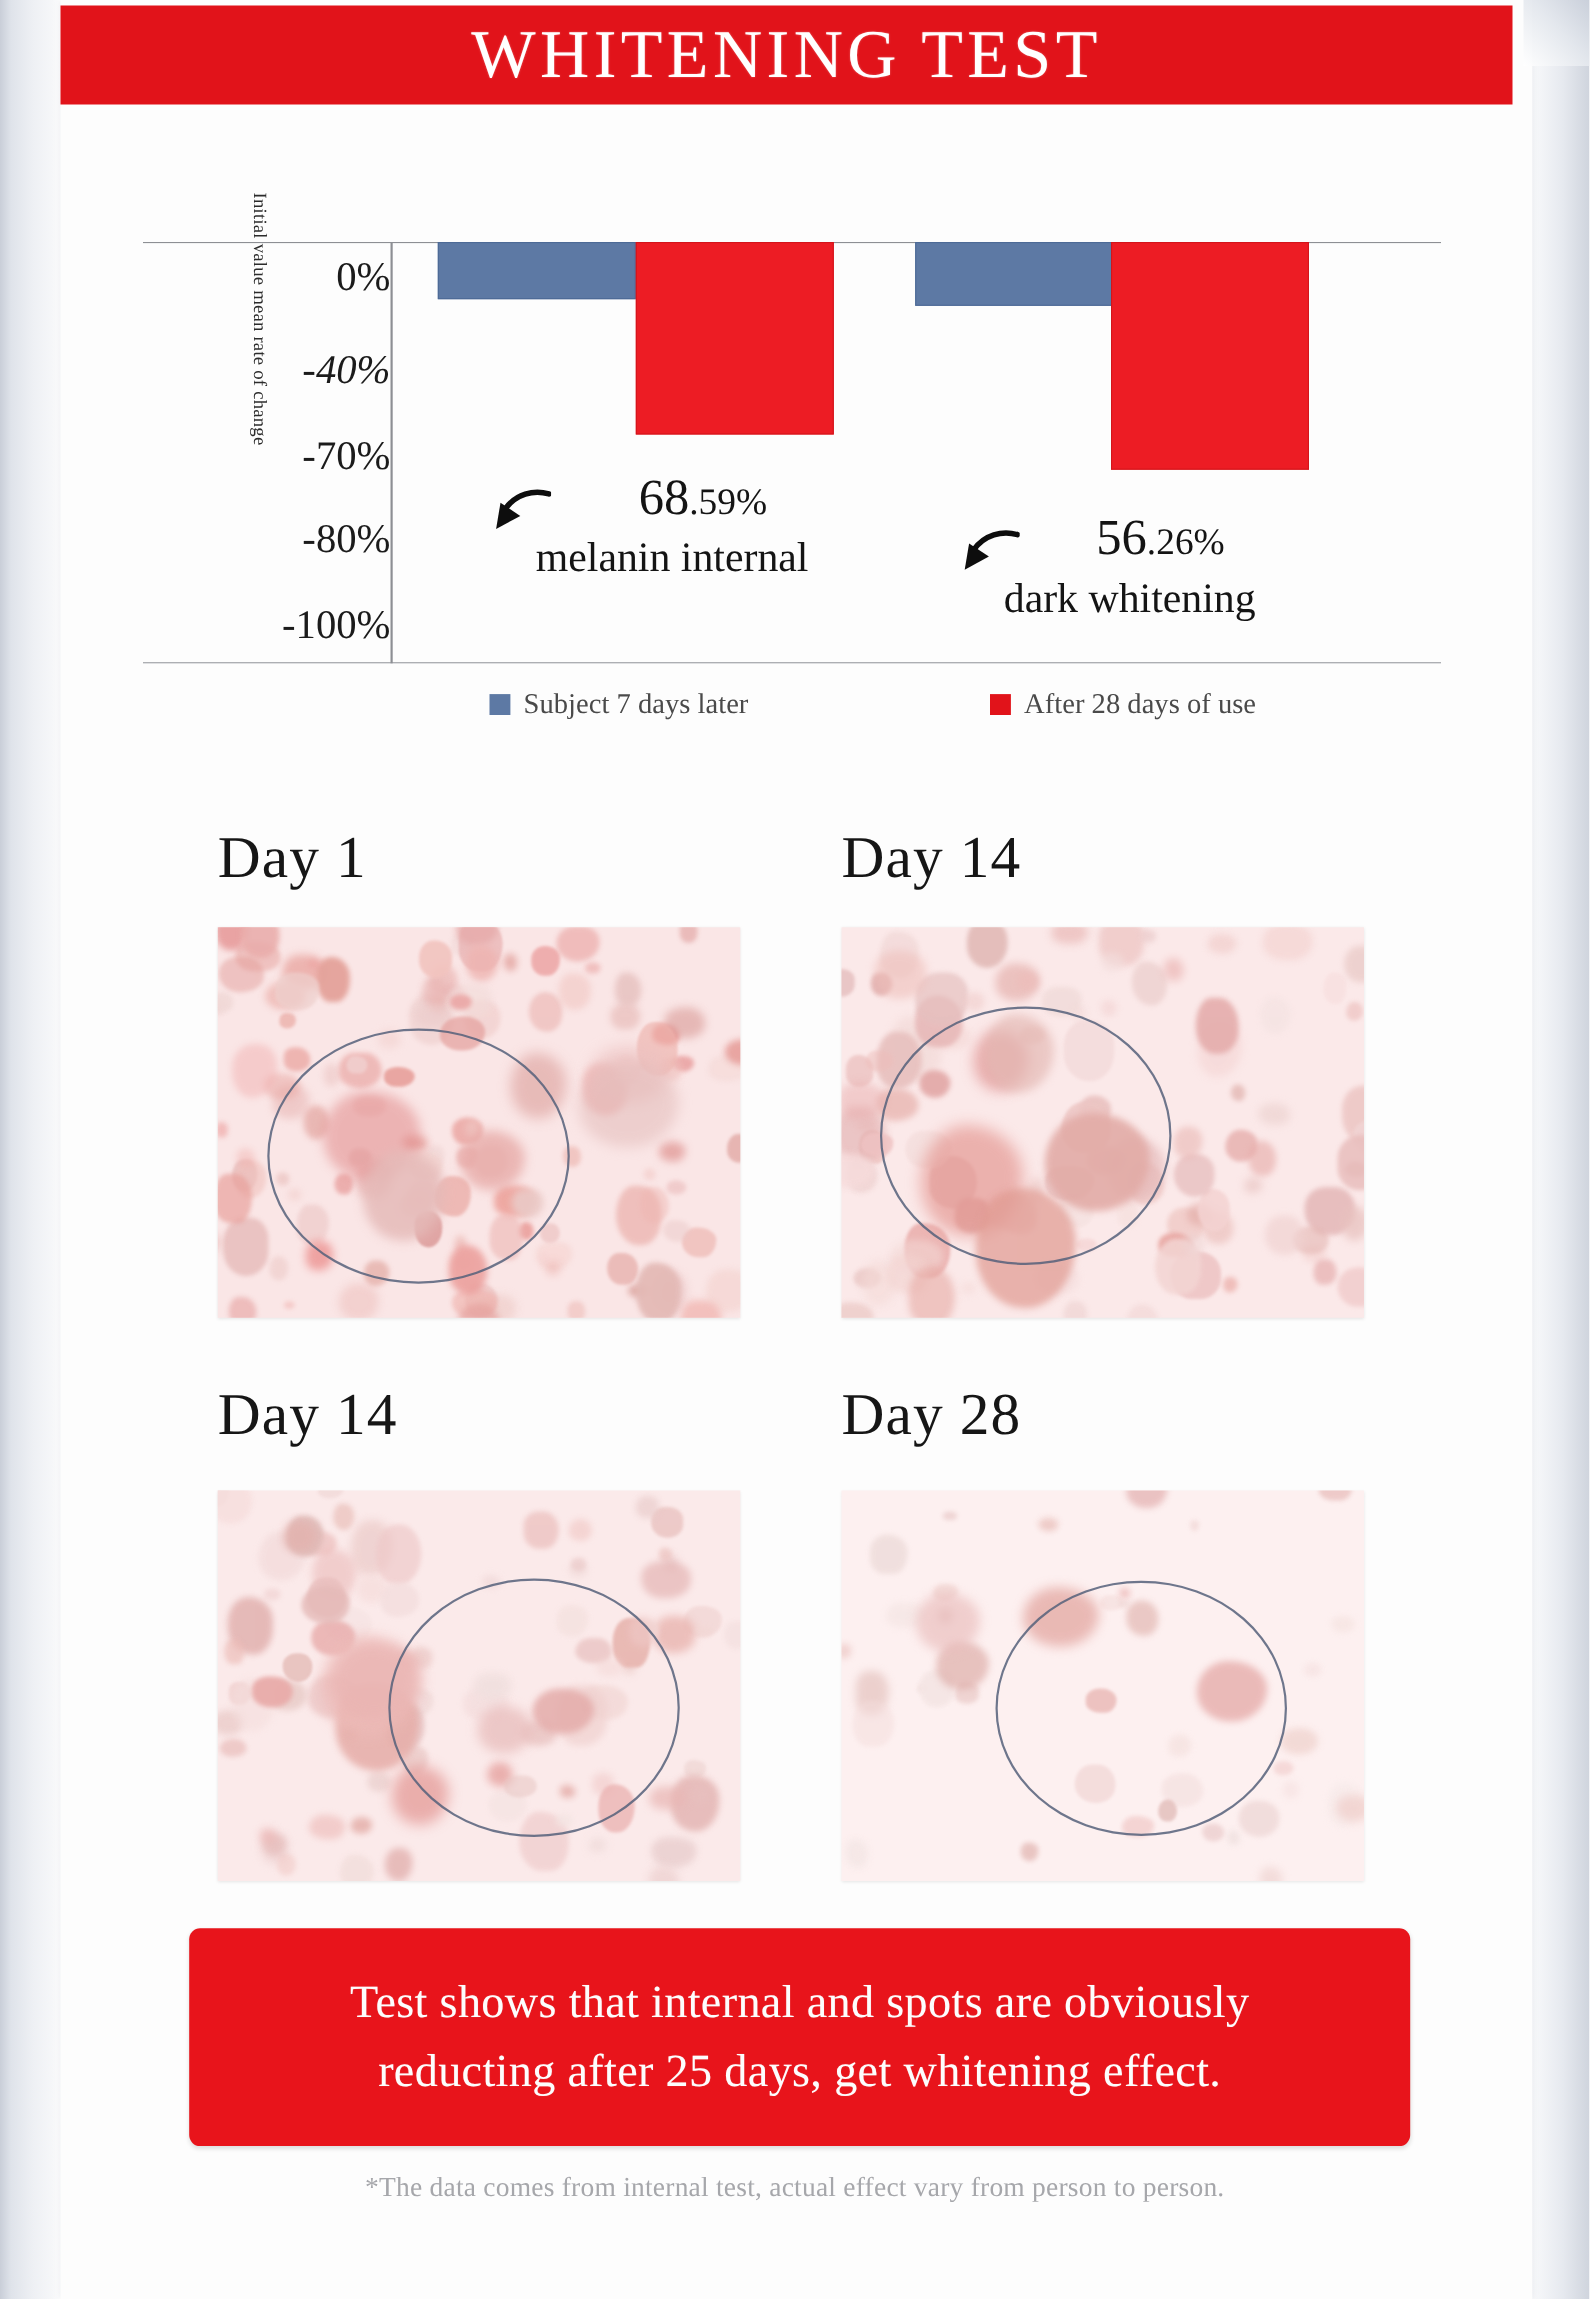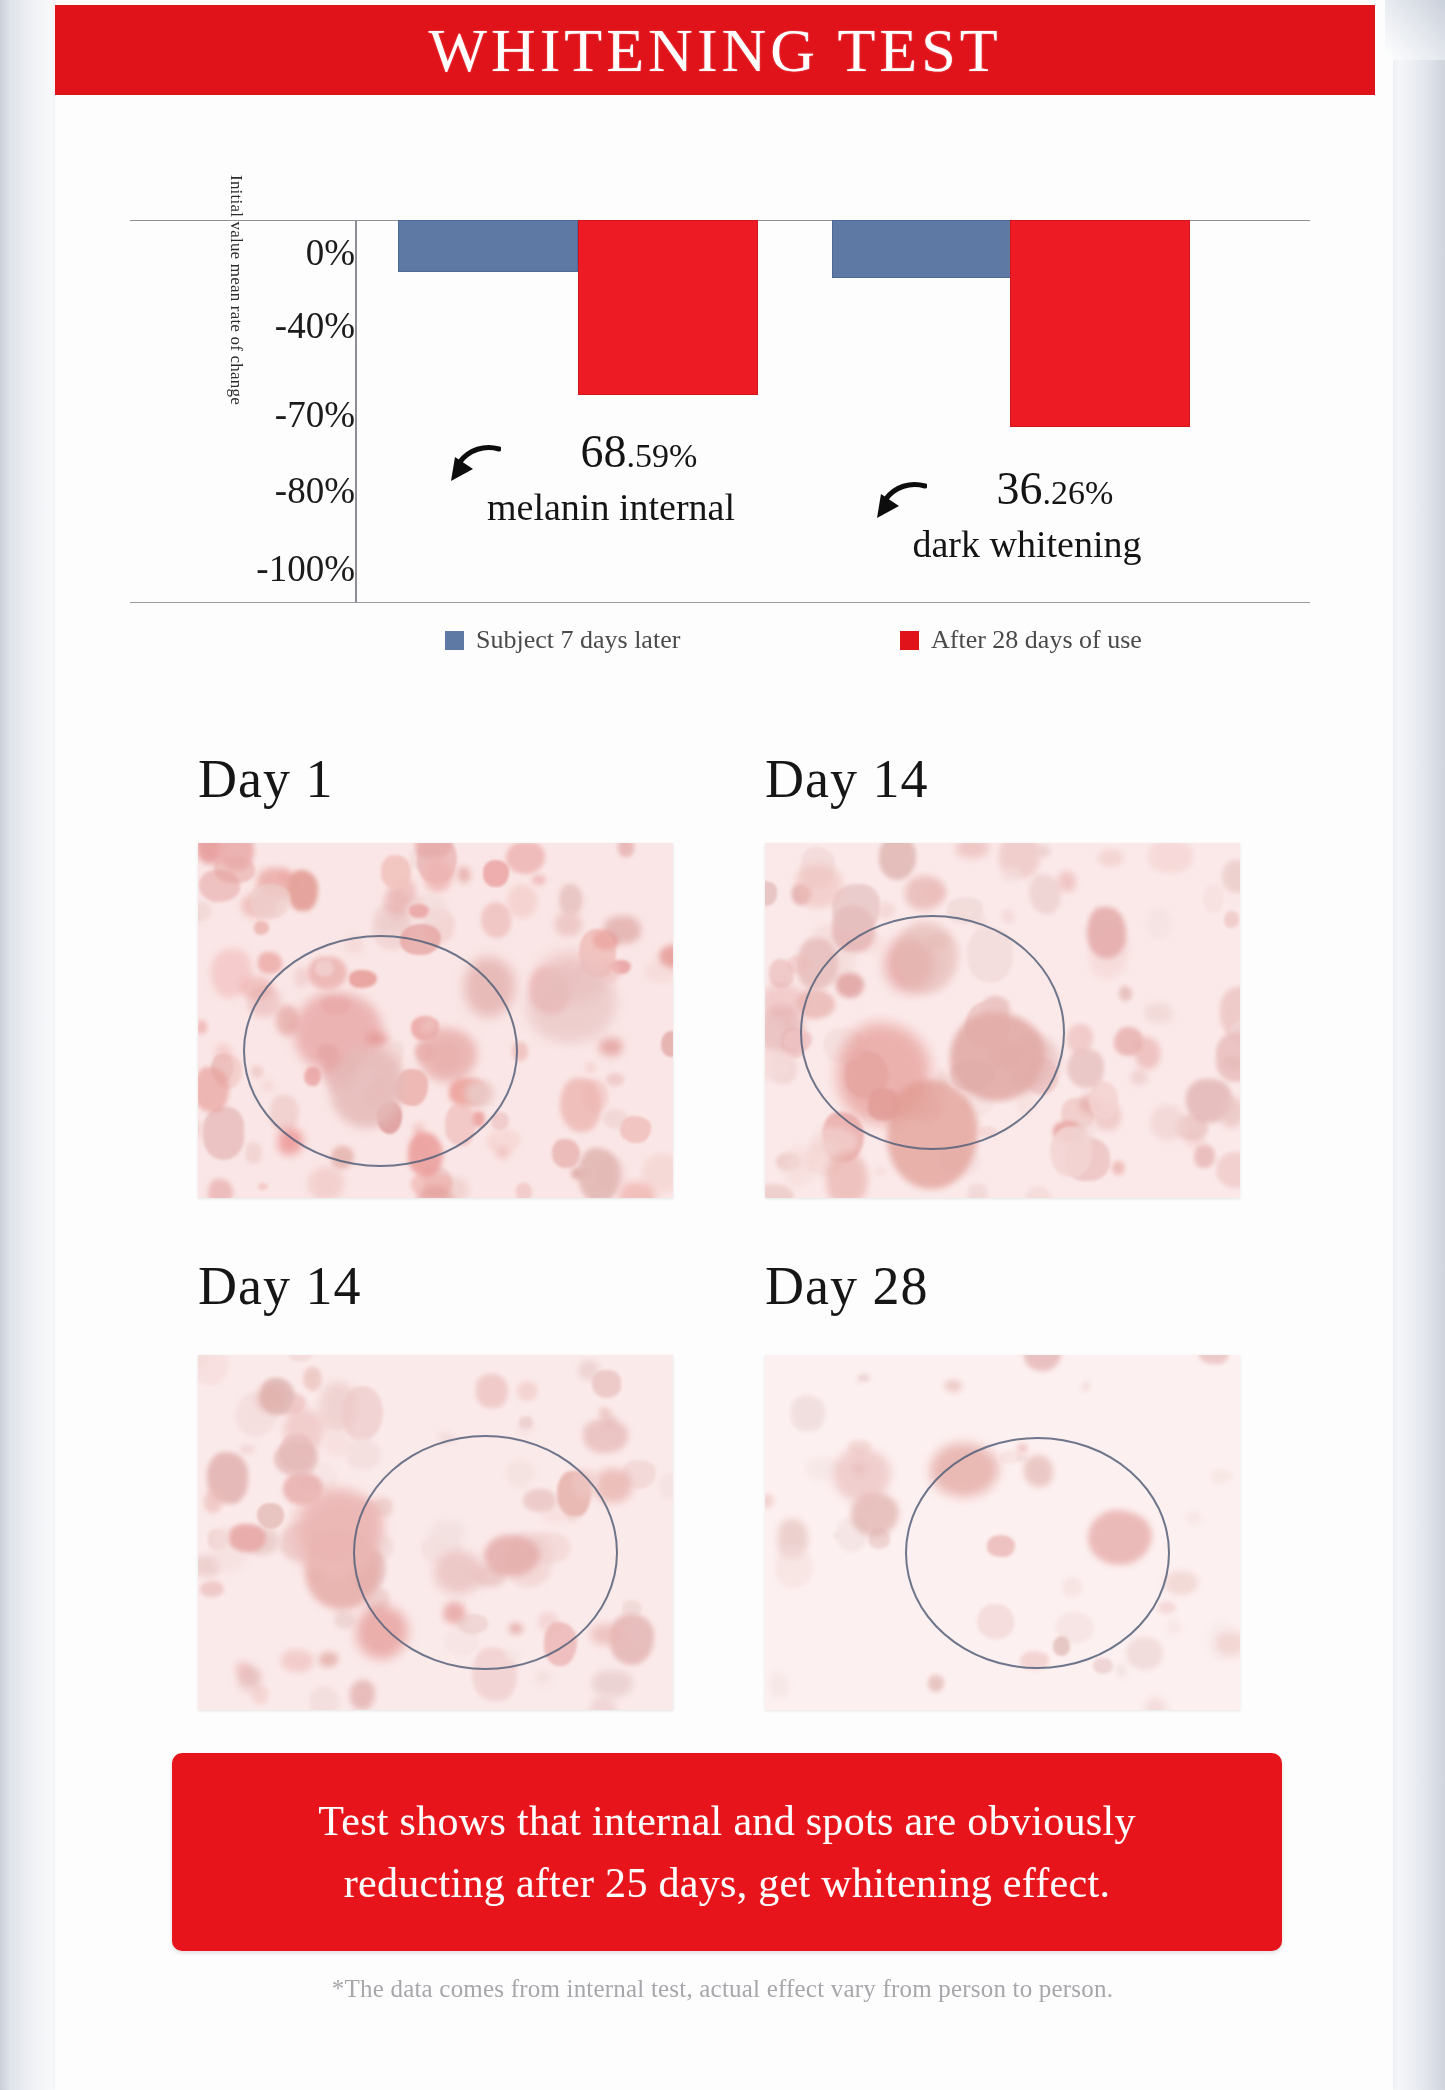--- a/index.html
+++ b/index.html
@@ -257,21 +257,21 @@
   </div>
 
   <div id="chart-block">
     <div class="chart-top-rule"></div>
     <div class="chart-bottom-rule"></div>
     <div class="y-axis-line"></div>
 
     <div class="y-axis-caption">Initial value mean rate of change</div>
 
     <div class="ytick" style="top:14px;">0%</div>
-    <div class="ytick" style="top:87px;">-40%</div>
+    <div class="ytick" style="top:98px;font-style:italic;">-40%</div>
     <div class="ytick" style="top:176px;">-70%</div>
     <div class="ytick" style="top:252px;">-80%</div>
     <div class="ytick" style="top:330px;">-100%</div>
 
     <div class="plot">
 
       <div class="bar blue" style="left:42px;  width:180px; height:52px;"></div>
       <div class="bar red" style="left:222px; width:180px; height:175px;"></div>
 
       <div class="bar blue" style="left:476px; width:180px; height:58px;"></div>
@@ -285,21 +285,21 @@
           </svg><span>68</span><span class="dec">.59%</span>
         </div>
         <div class="sub">melanin internal</div>
       </div>
 
       <div class="annot" style="left:476px; top:245px; width:390px;">
         <div class="pct">
           <svg class="arrow-ico" style="position:relative; left:-70px; top:10px; display:inline-block; vertical-align:middle;" viewBox="0 0 56 46">
             <path d="M54 6 C40 2 24 6 14 20" stroke="#0d0d0d" stroke-width="5" fill="none" stroke-linecap="round"></path>
             <path d="M6 38 L10 14 L28 26 Z" fill="#0d0d0d"></path>
-          </svg><span>36</span><span class="dec">.26%</span>
+          </svg><span>56</span><span class="dec">.26%</span>
         </div>
         <div class="sub">dark whitening</div>
       </div>
     </div>
   </div>
 
   <div id="legend">
     <div class="legend-item" style="left:315px; top:0;">
       <span class="legend-swatch" style="background:#5d79a4;"></span>
       <span>Subject 7 days later</span>

